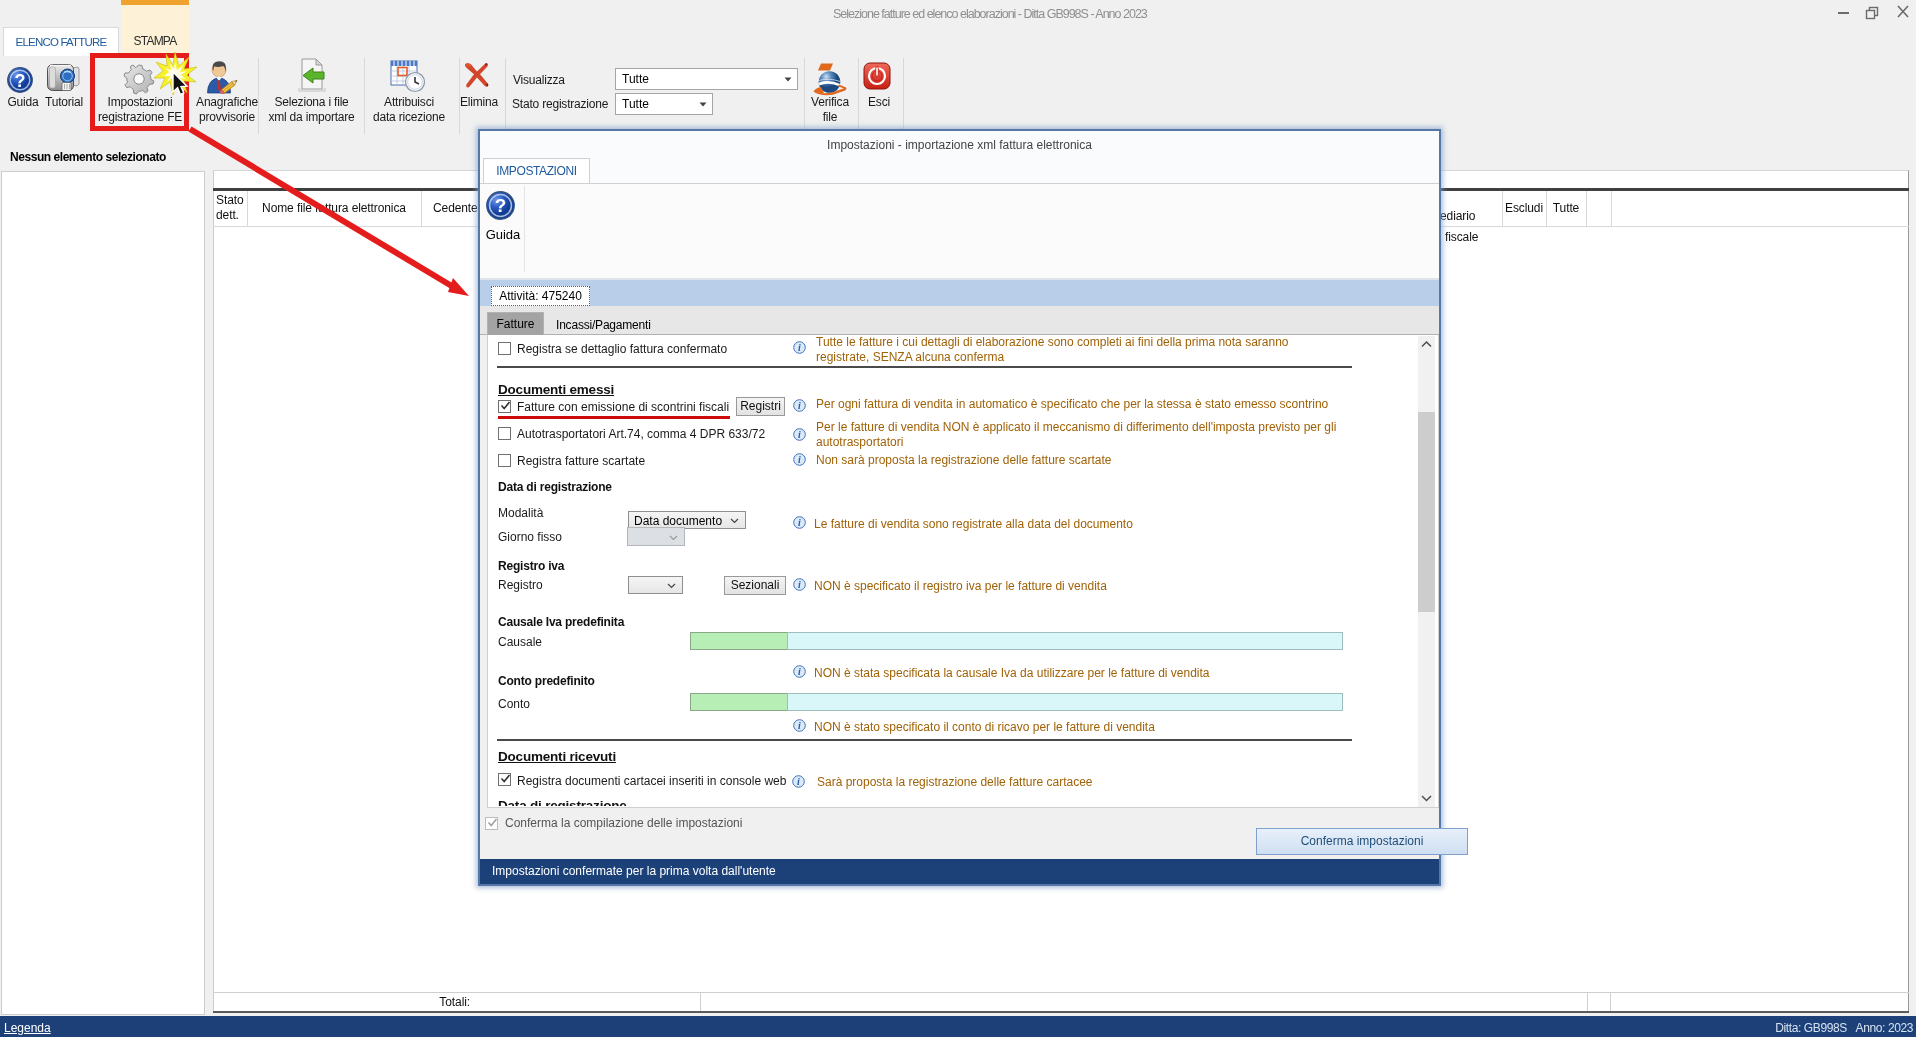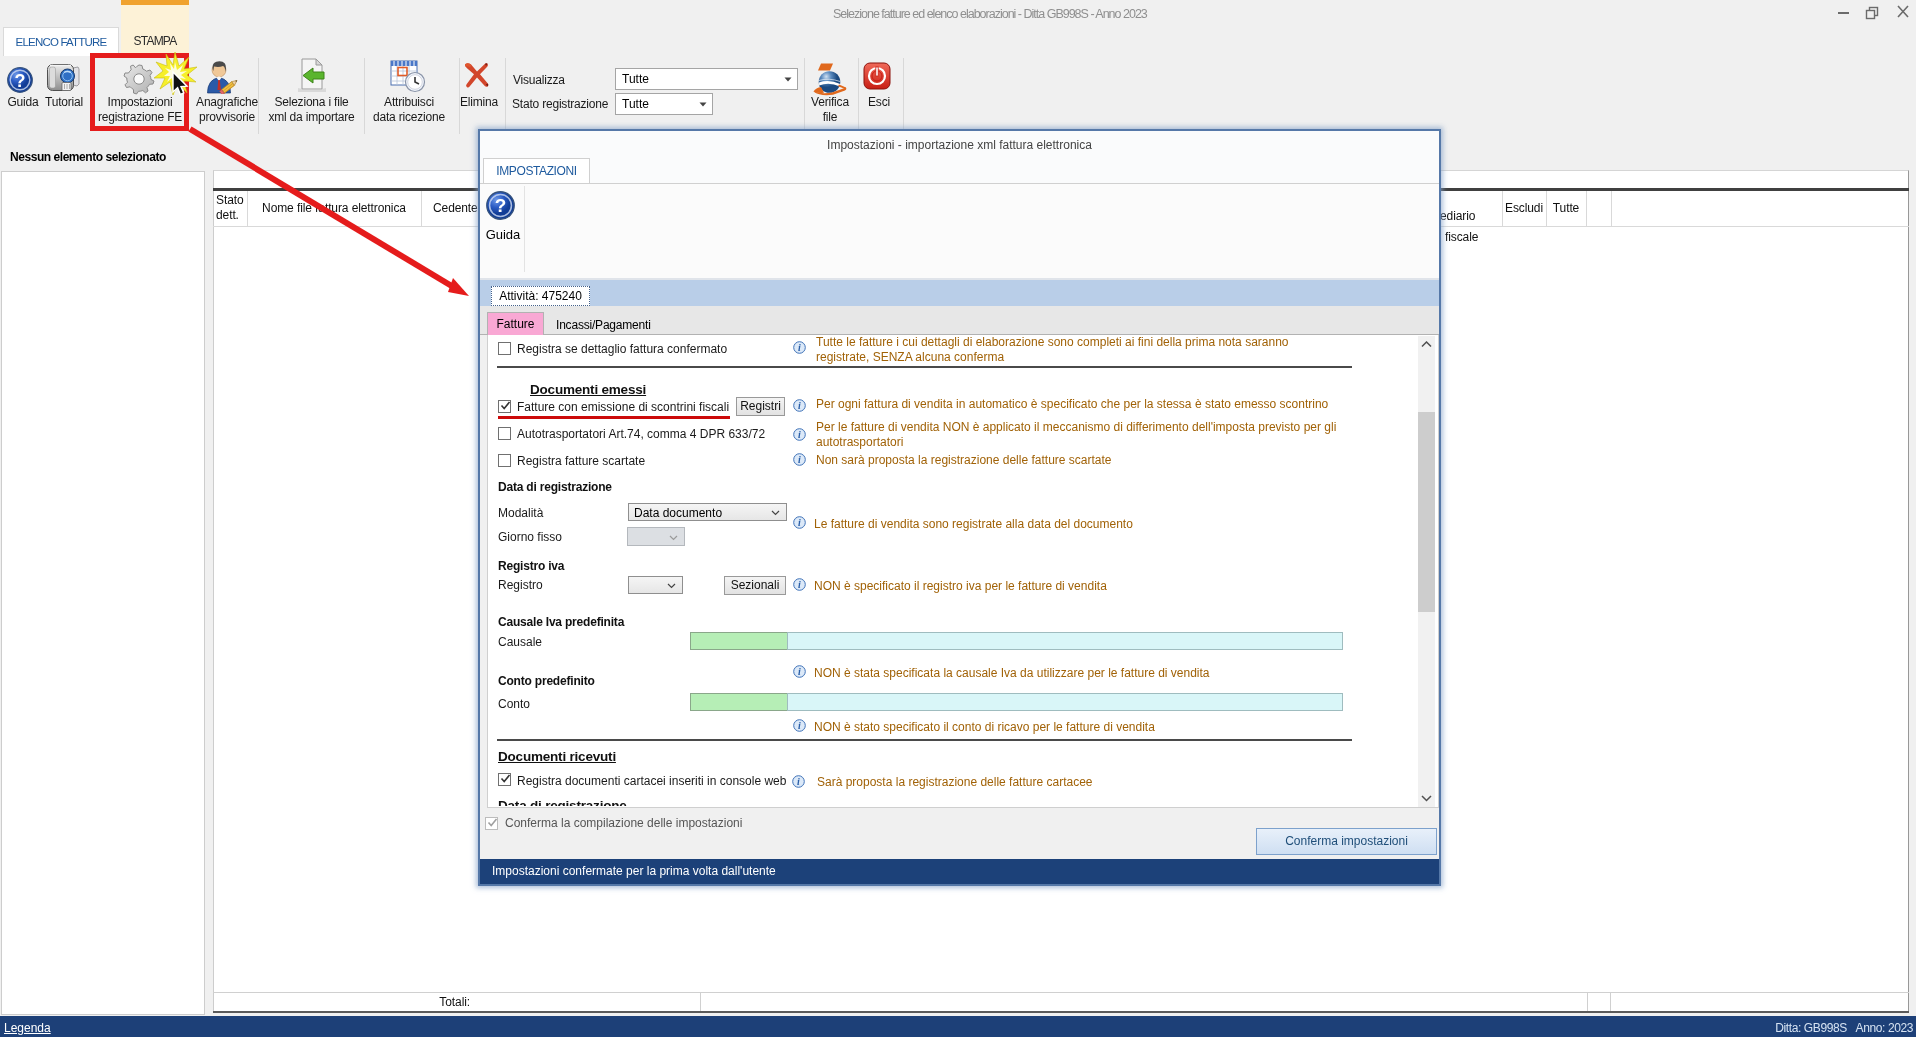--- a/index.html
+++ b/index.html
@@ -45,39 +45,39 @@
 #dlg-title { top:7px; width:959px; text-align:center; font-size:12px; color:#444; letter-spacing:0; }
 #dlg-tab { left:3px; top:27px; width:107px; height:25px; background:#fff; border:1px solid #d0d0d0; border-bottom:none; color:#1e5a9e; text-align:center; line-height:25px; font-size:12px; letter-spacing:-0.4px; }
 #dlg-tabline { left:0; top:52px; width:959px; height:1px; background:#d0d0d0; }
 #dlg-ribbon { left:0; top:53px; width:959px; height:94px; background:#fbfbfb; }
 #dlg-ribbon-sep { left:44px; top:55px; width:1px; height:86px; background:#e3e3e3; }
 #dlg-ribbon-bottom { left:0; top:147px; width:959px; height:2px; background:#e0e4ea; }
 #dlg-attiv { left:0; top:149px; width:959px; height:26px; background:#b9cee8; }
 #dlg-attiv-box { left:11px; top:155px; width:99px; height:20px; background:#fff; border:1px dotted #44628c; font-size:12px; text-align:center; line-height:18px; letter-spacing:0;}
 #dlg-tabstrip { left:0; top:175px; width:959px; height:29px; background:#e7e7e7; }
 #dlg-tabstrip-line { left:0; top:203px; width:959px; height:1px; background:#b2b2b2; }
-#tab-fatture { left:7px; top:181px; width:57px; height:23px; background:#f9a8d4; border:1px solid #b2b2b2; border-bottom:none; z-index:2; text-align:center; line-height:22px; font-size:12px; }
+#tab-fatture { left:7px; top:181px; width:57px; height:23px; background:#a3a3a3; border:1px solid #b2b2b2; border-bottom:none; z-index:2; text-align:center; line-height:22px; font-size:12px; }
 #tab-incassi { left:76px; top:187px; font-size:12px; letter-spacing:-0.2px;}
 #dlg-content { left:7px; top:204px; width:952px; height:473px; background:#fff; border:1px solid #cfcfcf; border-top:none; }
 
 #sb { left:938px; top:205px; width:17px; height:471px; background:#f1f1f1; }
 #sb-thumb { left:0; top:76px; width:17px; height:200px; background:#cdcdcd; }
 
 .cb { position:absolute; width:13px; height:13px; background:#fff; border:1px solid #707070; }
 .cbl { position:absolute; font-size:12px; color:#1a1a1a; letter-spacing:0; white-space:nowrap; }
 .info-t { position:absolute; font-size:12px; color:#a16207; letter-spacing:0; white-space:nowrap; }
 .bold-t { position:absolute; font-size:12px; font-weight:bold; color:#111; letter-spacing:-0.2px; white-space:nowrap; }
 .sect-t { position:absolute; font-size:13.5px; font-weight:bold; color:#111; text-decoration:underline; letter-spacing:-0.2px; white-space:nowrap; }
 .dsep { position:absolute; left:17px; width:855px; height:2px; background:#4a4a4a; }
 .wbtn { position:absolute; background:linear-gradient(#f4f4f4,#e2e2e2); border:1px solid #999; font-size:12px; text-align:center; color:#111; letter-spacing:0;}
 .ddown { position:absolute; background:linear-gradient(#f5f5f5,#e6e6e6); border:1px solid #8f8f8f; }
 .ddown .dtext { position:absolute; left:5px; top:2px; font-size:12px; letter-spacing:0; white-space:nowrap; }
 .greenf { position:absolute; background:#b6eeb6; border:1px solid #8aa78a; border-right:none; }
 .cyanf { position:absolute; background:#d9f6f8; border:1px solid #9fbcbf; }
-#dlg-bottom-btn { left:776px; top:697px; width:181px; height:27px; background:linear-gradient(#e8f0fa,#cfdff2); border:1px solid #7da1cc; color:#1f4e79; font-size:12px; text-align:center; line-height:25px; letter-spacing:0;}
+#dlg-bottom-btn { left:776px; top:697px; width:212px; height:27px; background:linear-gradient(#e8f0fa,#cfdff2); border:1px solid #7da1cc; color:#1f4e79; font-size:12px; text-align:center; line-height:25px; letter-spacing:0;}
 #dlg-statusbar { left:0; top:728px; width:959px; height:25px; background:#1c4179; color:#fff; font-size:12px; line-height:25px; padding-left:12px; letter-spacing:0;}
 
 .ii { position:absolute; width:13px; height:13px; }
 </style>
 </head>
 <body>
 
 <div class="abs" id="titlebar"></div>
 <div class="abs" id="title-text">Selezione fatture ed elenco elaborazioni - Ditta GB998S - Anno 2023</div>
 <svg class="abs" style="left:1836px;top:4px;width:76px;height:16px" viewBox="0 0 76 16">
@@ -328,21 +328,21 @@
 
     <div class="cb" style="left:18px; top:211px;"></div>
     <div class="cbl" style="left:37px; top:211px;">Registra se dettaglio fattura confermato</div>
     <svg class="ii" style="left:313px; top:210px;" viewBox="0 0 13 13">
         <circle cx="6.5" cy="6.5" r="5.8" fill="#dce9f8" stroke="#3f72b8" stroke-width="1"></circle>
         <text x="6.5" y="10" text-anchor="middle" font-size="10" font-family="Liberation Serif" font-style="italic" fill="#2a5fa8" font-weight="bold">i</text>
       </svg>
     <div class="info-t" style="left:336px; top:204px;">Tutte le fatture i cui dettagli di elaborazione sono completi ai fini della prima nota saranno</div>
     <div class="info-t" style="left:336px; top:219px;">registrate, SENZA alcuna conferma</div>
     <div class="dsep" style="top:235px;"></div>
-    <div class="sect-t" style="left:18px; top:251px;margin-left:32px;">Documenti emessi</div>
+    <div class="sect-t" style="left:18px; top:251px;">Documenti emessi</div>
 
     <div class="cb" style="left:18px; top:269px;"></div>
     <svg class="abs" style="left:19px; top:268px; width:13px; height:13px;" viewBox="0 0 13 13">
         <path d="M2.5 6.5 L5.2 9.5 L10.5 3" fill="none" stroke="#333" stroke-width="1.6"></path>
       </svg>
     <div class="cbl" style="left:37px; top:269px;">Fatture con emissione di scontrini fiscali</div>
     <div class="abs" style="left:18px; top:284.5px; width:232px; height:3px; background:#cc0a0a;"></div>
     <div class="wbtn" style="left:256px; top:266px; width:49px; height:19px; line-height:17px;">Registri</div>
     <svg class="ii" style="left:313px; top:268px;" viewBox="0 0 13 13">
         <circle cx="6.5" cy="6.5" r="5.8" fill="#dce9f8" stroke="#3f72b8" stroke-width="1"></circle>
@@ -362,21 +362,21 @@
     <div class="cb" style="left:18px; top:323px;"></div>
     <div class="cbl" style="left:37px; top:323px;">Registra fatture scartate</div>
     <svg class="ii" style="left:313px; top:322px;" viewBox="0 0 13 13">
         <circle cx="6.5" cy="6.5" r="5.8" fill="#dce9f8" stroke="#3f72b8" stroke-width="1"></circle>
         <text x="6.5" y="10" text-anchor="middle" font-size="10" font-family="Liberation Serif" font-style="italic" fill="#2a5fa8" font-weight="bold">i</text>
       </svg>
     <div class="info-t" style="left:336px; top:322px;">Non sarà proposta la registrazione delle fatture scartate</div>
 
     <div class="bold-t" style="left:18px; top:349px;">Data di registrazione</div>
     <div class="cbl" style="left:18px; top:375px;">Modalità</div>
-    <div class="ddown" style="left:148px; top:372px; width:159px; height:18px;">
+    <div class="ddown" style="left:148px; top:380px; width:118px; height:18px;">
       <span class="dtext">Data documento</span>
       <svg class="abs" style="right:6px; top:6px; width:9px; height:6px;" viewBox="0 0 9 6">
           <path d="M1 1 L4.5 4.5 L8 1" fill="none" stroke="#444" stroke-width="1.2"></path>
         </svg>
     </div>
     <svg class="ii" style="left:313px; top:385px;" viewBox="0 0 13 13">
         <circle cx="6.5" cy="6.5" r="5.8" fill="#dce9f8" stroke="#3f72b8" stroke-width="1"></circle>
         <text x="6.5" y="10" text-anchor="middle" font-size="10" font-family="Liberation Serif" font-style="italic" fill="#2a5fa8" font-weight="bold">i</text>
       </svg>
     <div class="info-t" style="left:334px; top:386px;">Le fatture di vendita sono registrate alla data del documento</div>

